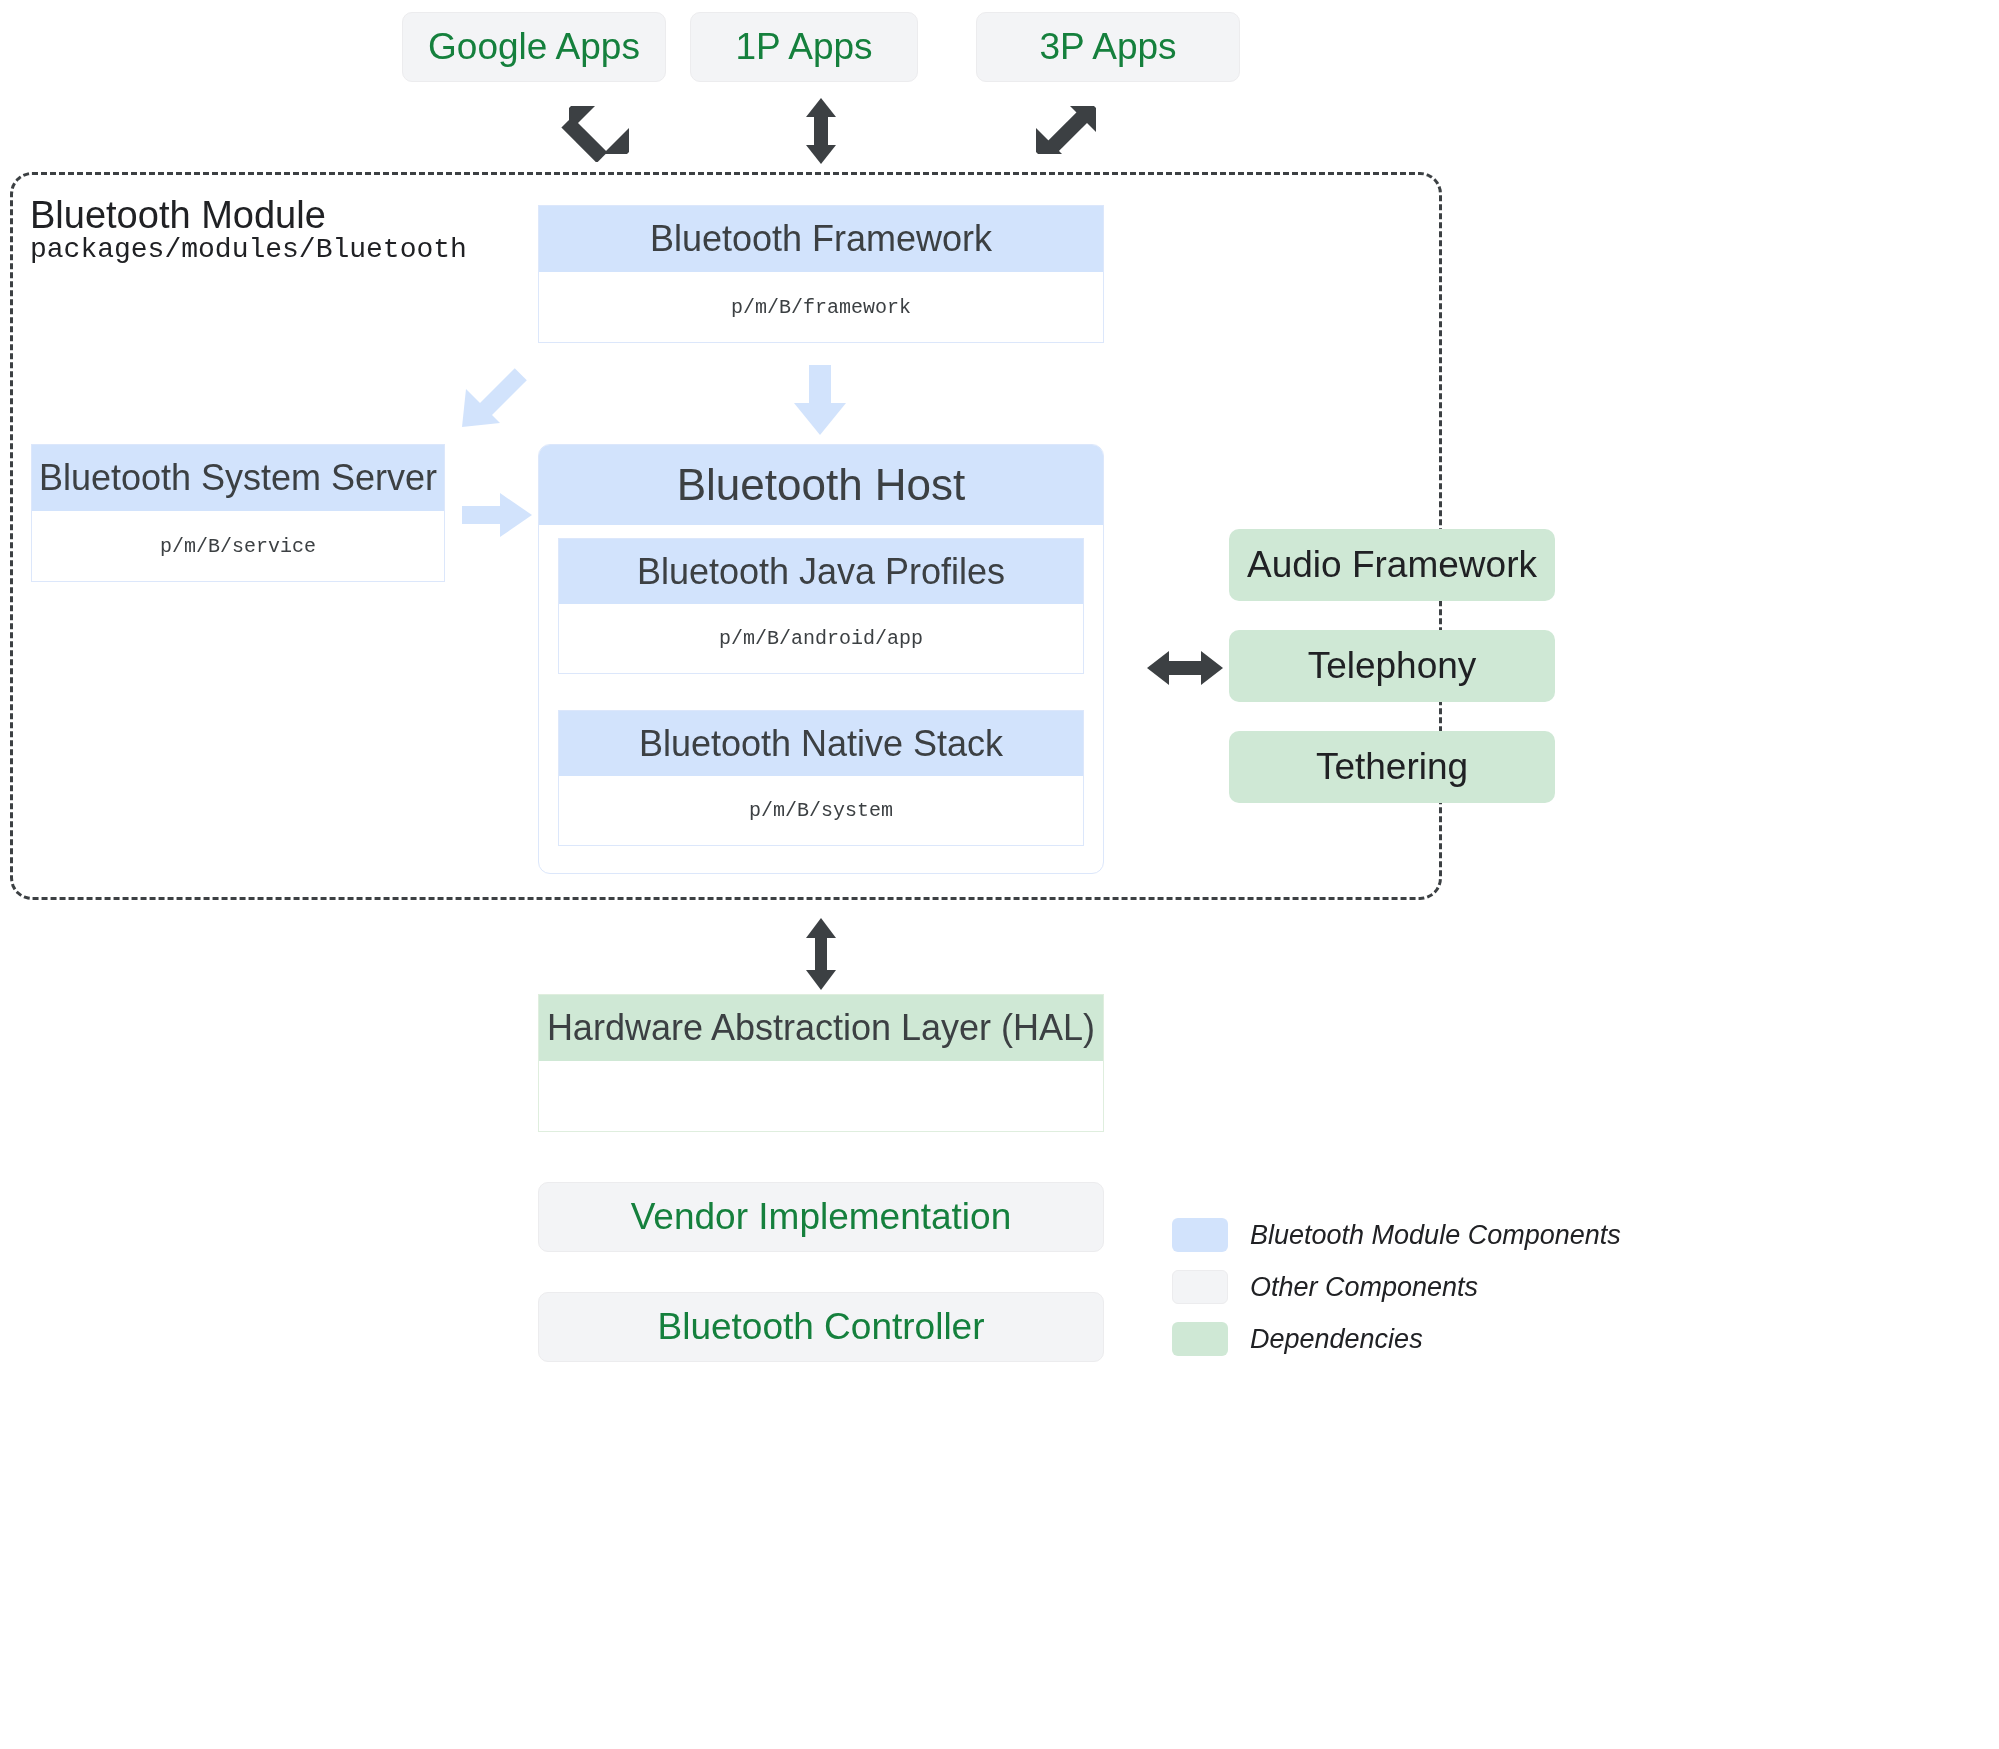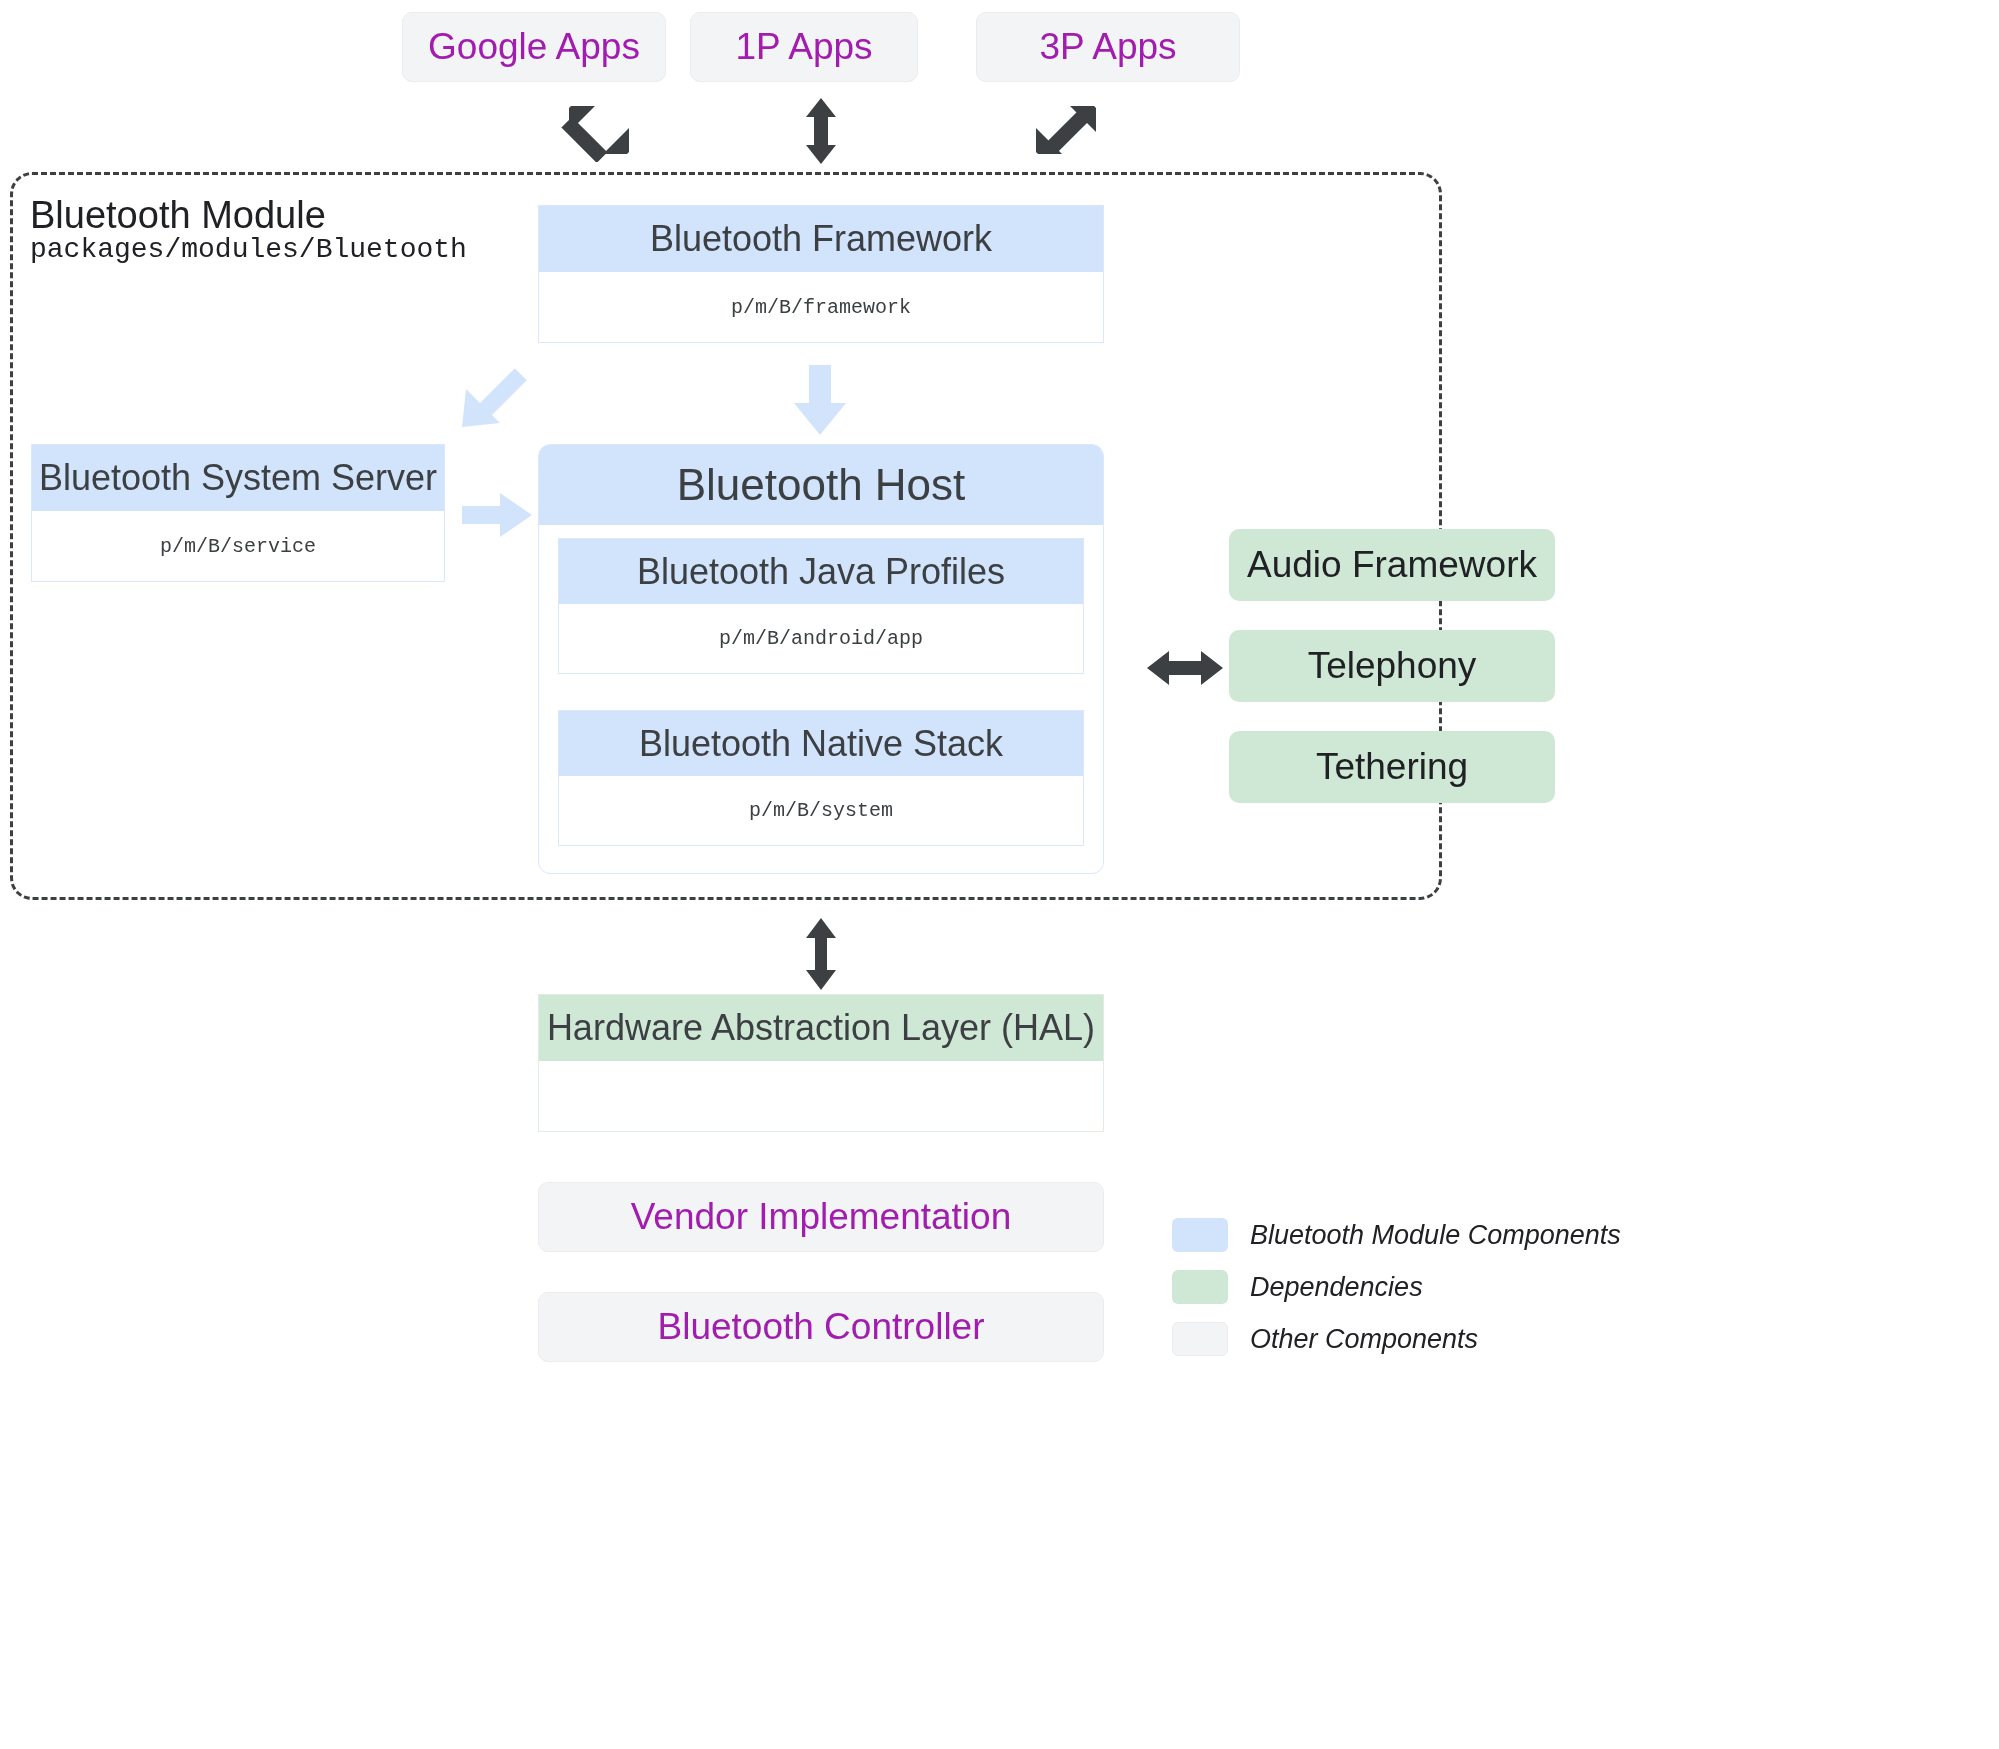--- a/index.html
+++ b/index.html
@@ -25,21 +25,21 @@
     box-sizing: border-box;
     border-radius: 10px;
     display: flex;
     align-items: center;
     justify-content: center;
   }
   .gray-box {
     background: #f3f4f6;
     border: 1px solid #ececee;
     border-radius: 10px;
-    color: #a21caf;
+    color: #15803d;
     font-size: 37px;
   }
 
   
   .card {
     position: absolute;
     box-sizing: border-box;
     border-radius: 0;
     overflow: hidden;
     display: flex;
@@ -271,22 +271,22 @@
   <div class="box gray-box" style="left:538px; top:1292px; width:566px; height:70px;">
     <span>Bluetooth Controller</span>
   </div>
 
   <div id="legend" style="left:1172px; top:1218px;">
     <div class="legend-row">
       <div class="legend-swatch" style="background:#d2e3fc;"></div>
       <div class="legend-label">Bluetooth Module Components</div>
     </div>
     <div class="legend-row">
+      <div class="legend-swatch" style="background:#f3f4f6; border:1px solid #ececee; box-sizing:border-box;"></div>
+      <div class="legend-label">Other Components</div>
+    </div>
+    <div class="legend-row">
       <div class="legend-swatch" style="background:#cfe8d5;"></div>
       <div class="legend-label">Dependencies</div>
     </div>
-    <div class="legend-row">
-      <div class="legend-swatch" style="background:#f3f4f6; border:1px solid #ececee; box-sizing:border-box;"></div>
-      <div class="legend-label">Other Components</div>
-    </div>
   </div>
 
 </div>
 
 </body></html>

